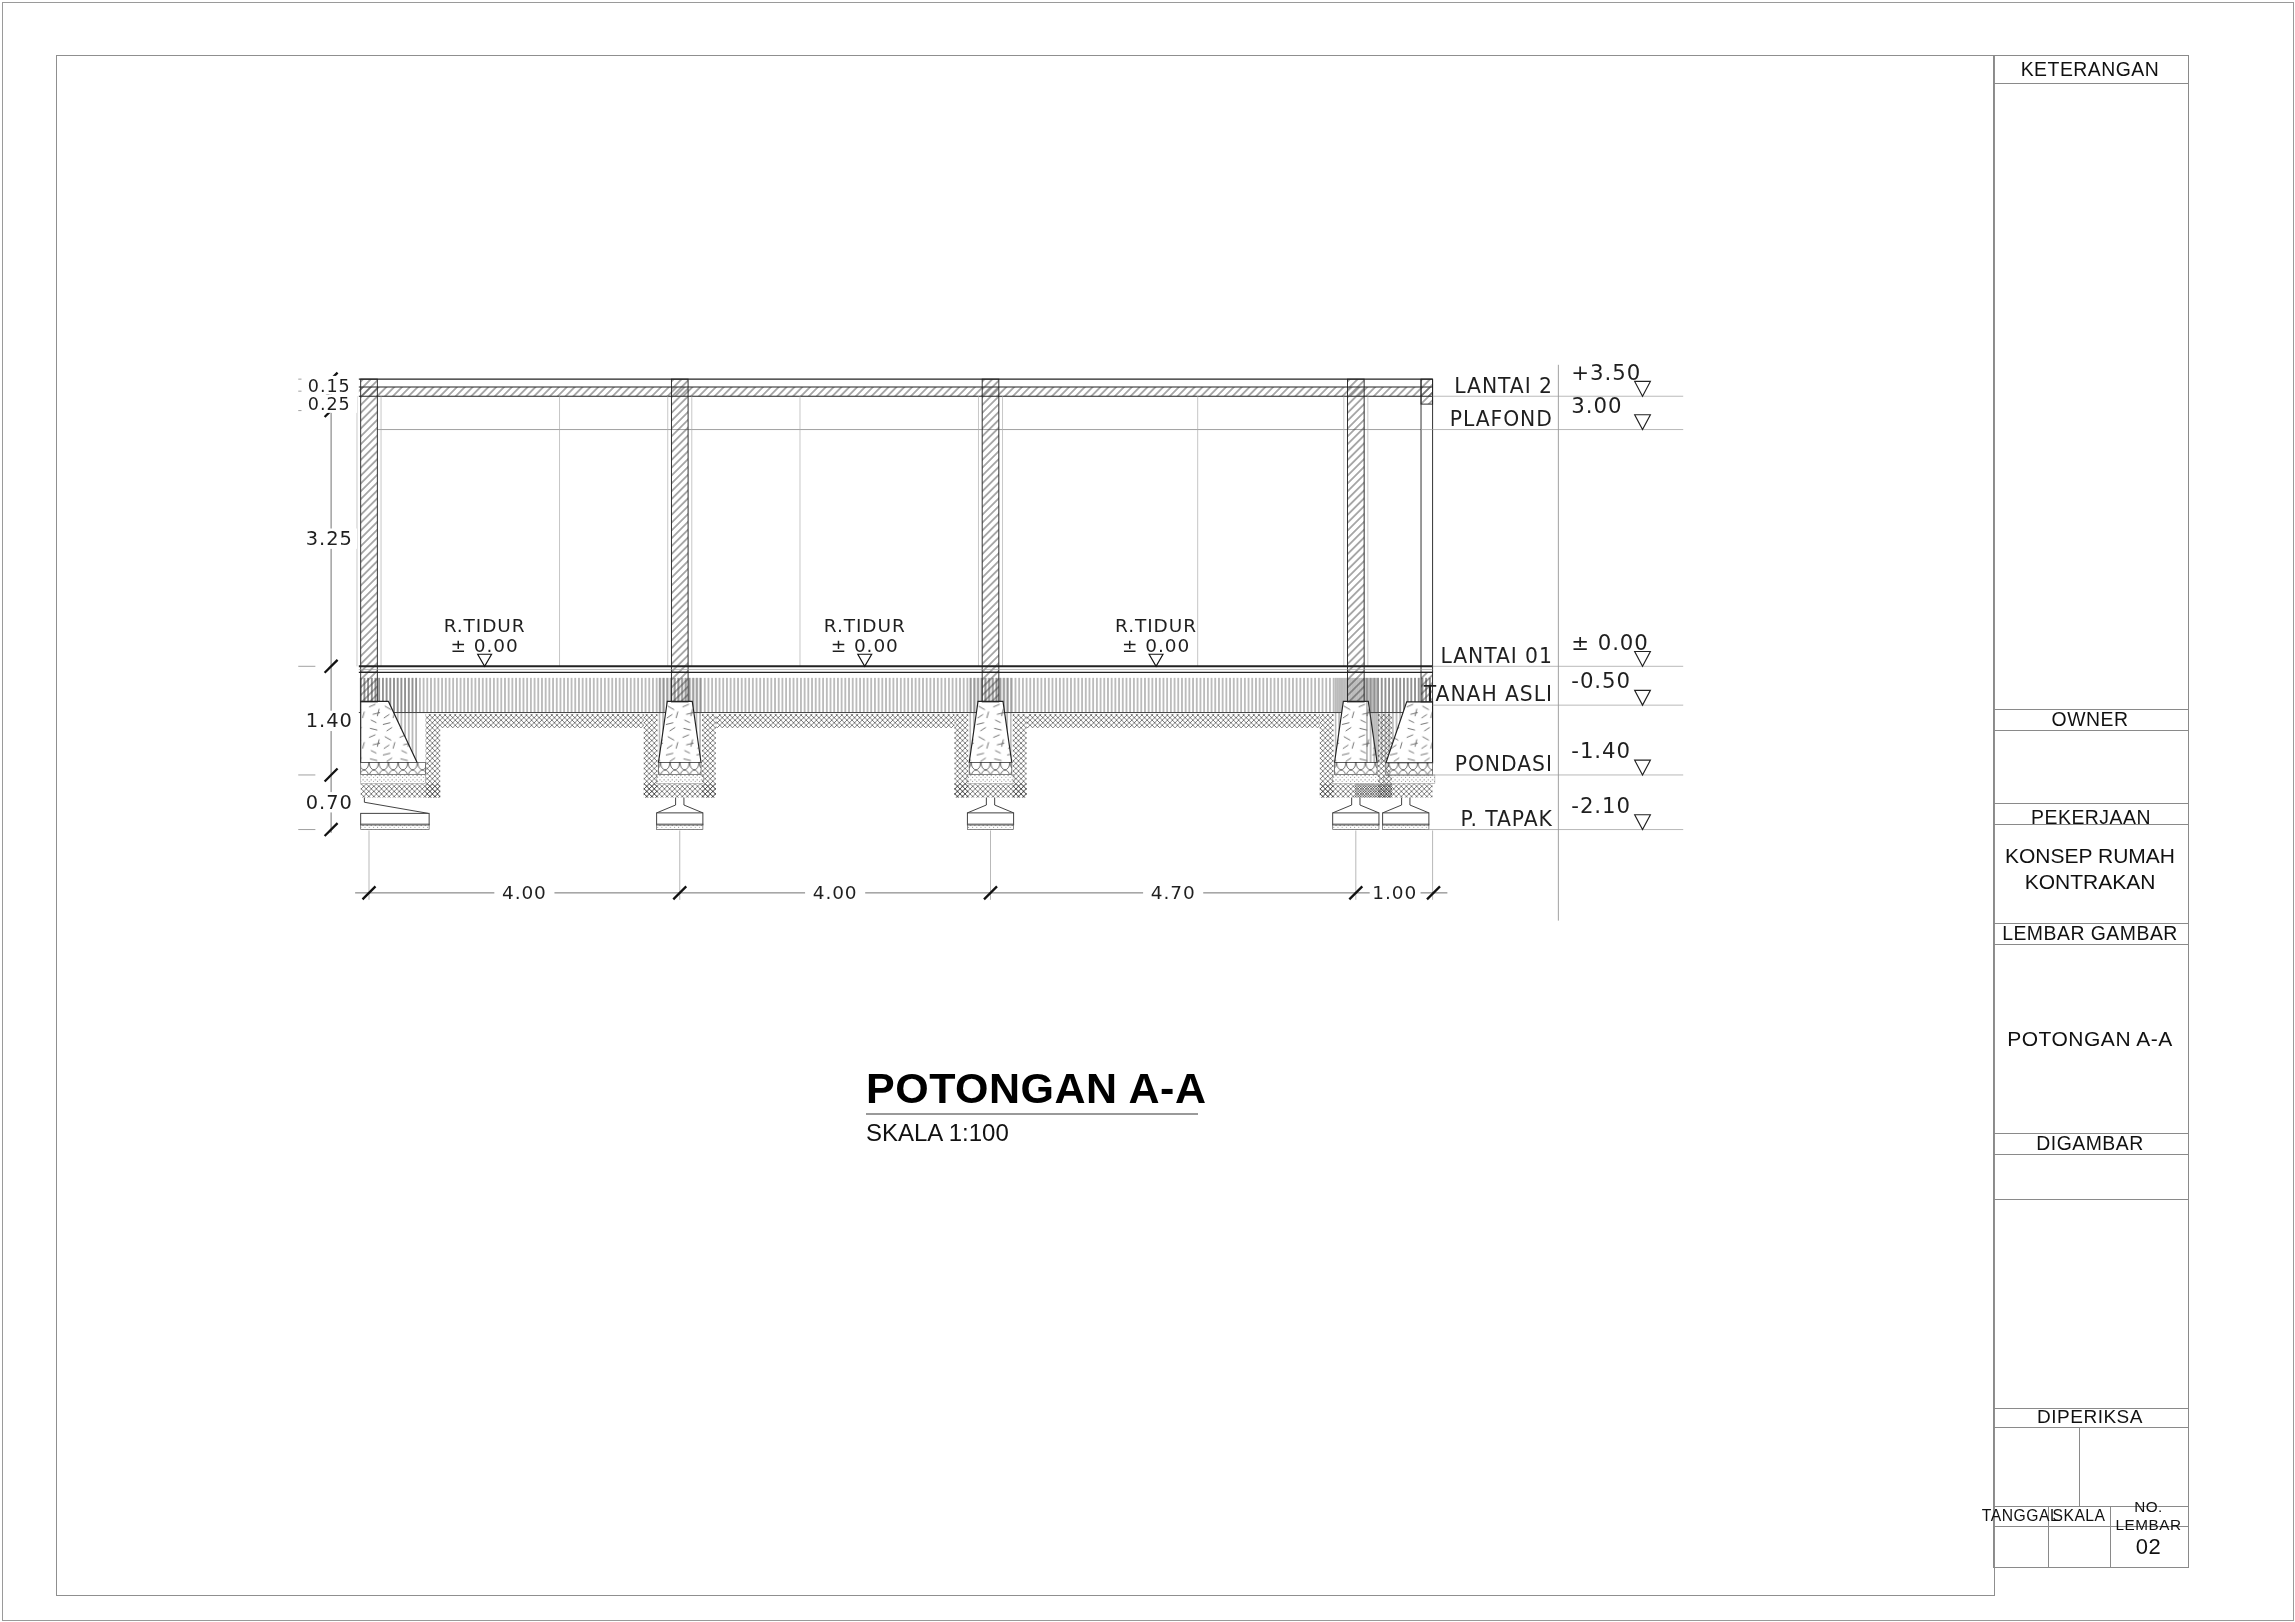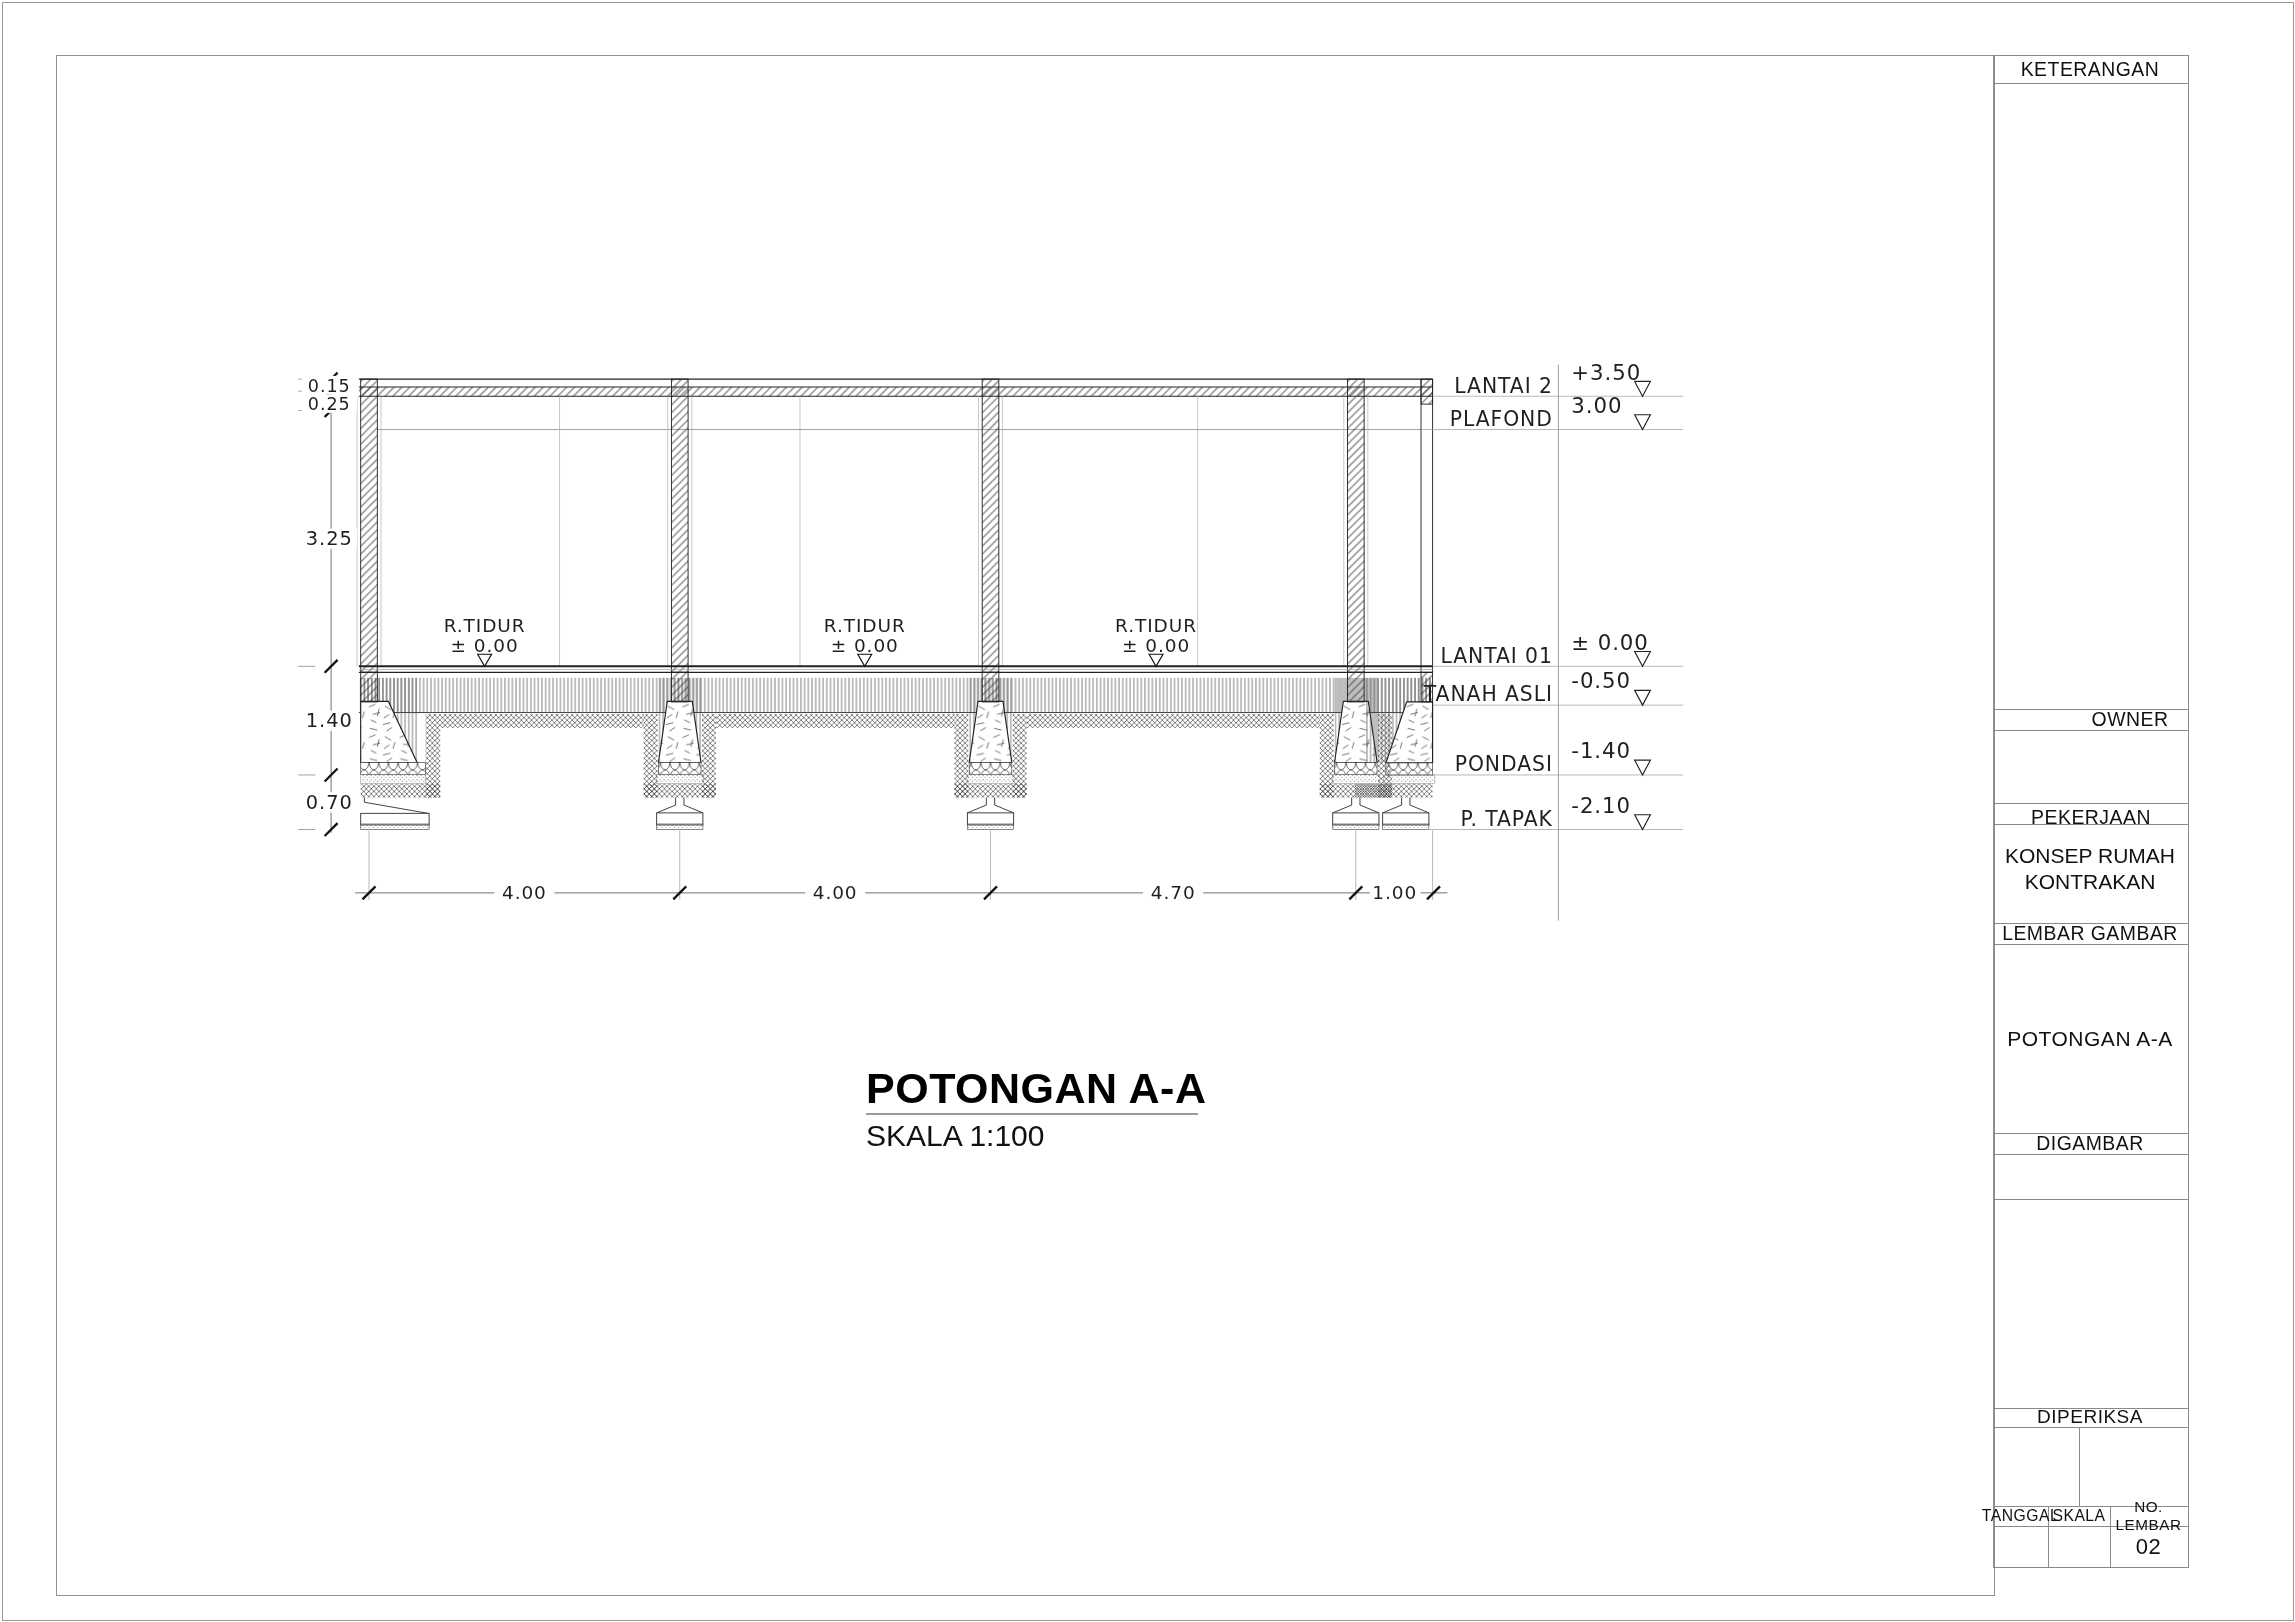--- a/index.html
+++ b/index.html
@@ -6,21 +6,21 @@
   #sheet{position:absolute;left:0;top:0;width:2295px;height:1623px;background:#fff;
          font-family:"Liberation Sans",sans-serif;color:#111;}
   .outer-border{position:absolute;left:1.9px;top:1.9px;width:2290px;height:1617px;border:0.9px solid #9a9a9a;}
   .frame{position:absolute;left:56px;top:55px;width:1937px;height:1539px;border:0.9px solid #8f8f8f;}
   svg.draw{position:absolute;left:0;top:0;width:2295px;height:1623px;}
   .cad{font-family:"DejaVu Sans",sans-serif;fill:#1f1f1f;letter-spacing:2px;}
   
   .big-title{position:absolute;left:866px;top:1064px;font-size:43px;font-weight:bold;
              letter-spacing:0.5px;color:#000;white-space:nowrap;}
   .title-underline{position:absolute;left:866px;top:1113px;width:332px;height:1.9px;background:#9a9a9a;}
-  .scale-label{position:absolute;left:866px;top:1119px;font-size:30px;color:#111;white-space:nowrap;}
+  .scale-label{position:absolute;left:866px;top:1119px;font-size:24px;color:#111;white-space:nowrap;}
   
   .hl{position:absolute;height:0.9px;background:#8a8a8a;}
   .vl{position:absolute;width:0.9px;background:#8a8a8a;}
   .tb-text{position:absolute;text-align:center;color:#111;}
   .band{display:flex;align-items:center;justify-content:center;font-size:19.4px;letter-spacing:0.5px;}
 </style>
 </head>
 <body>
 
 <div id="sheet">
@@ -275,21 +275,21 @@
     <div class="hl" style="left:1993px;top:1133px;width:195px;"></div>
     <div class="hl" style="left:1993px;top:1154px;width:195px;"></div>
     <div class="hl" style="left:1993px;top:1199px;width:195px;"></div>
     <div class="hl" style="left:1993px;top:1408px;width:195px;"></div>
     <div class="hl" style="left:1993px;top:1427px;width:195px;"></div>
     <div class="hl" style="left:1993px;top:1506px;width:195px;"></div>
     <div class="hl" style="left:1993px;top:1526px;width:195px;"></div>
     <div class="hl" style="left:1993px;top:1567px;width:195px;"></div>
 
     <div class="tb-text band" style="left:1993px;top:55px;width:194px;height:29px;">KETERANGAN</div>
-    <div class="tb-text band" style="left:1993px;top:709px;width:194px;height:21px;margin-left:40px;">OWNER</div>
+    <div class="tb-text band" style="left:1993px;top:709px;width:194px;height:21px;">OWNER</div>
     <div class="tb-text band" style="left:1993px;top:807px;width:196px;height:21px;">PEKERJAAN</div>
     <div style="position:absolute;left:1993px;top:843px;width:194px;text-align:center;font-size:21px;line-height:26px;color:#111;">
       <div>KONSEP RUMAH</div>
       <div>KONTRAKAN</div>
     </div>
     <div class="tb-text band" style="left:1993px;top:923px;width:194px;height:21px;">LEMBAR GAMBAR</div>
     <div class="tb-text band" style="left:1993px;top:944px;width:194px;height:190px;font-size:21px;">POTONGAN A-A</div>
     <div class="tb-text band" style="left:1993px;top:1133px;width:194px;height:21px;">DIGAMBAR</div>
     <div class="tb-text band" style="left:1993px;top:1408px;width:194px;height:18.5px;font-size:19px;">DIPERIKSA</div>
     <div class="tb-text band" style="left:1993px;top:1506px;width:55px;height:20px;font-size:15.7px;">TANGGAL</div>

